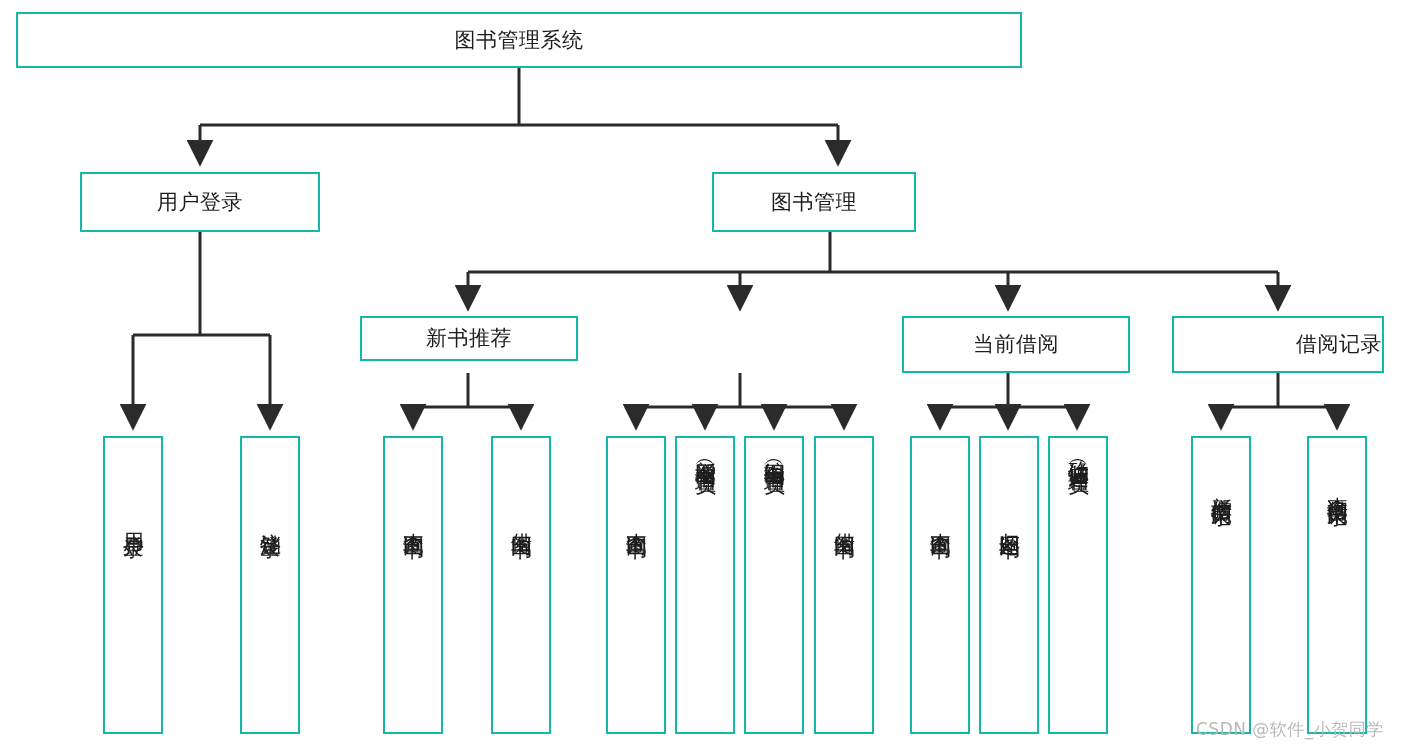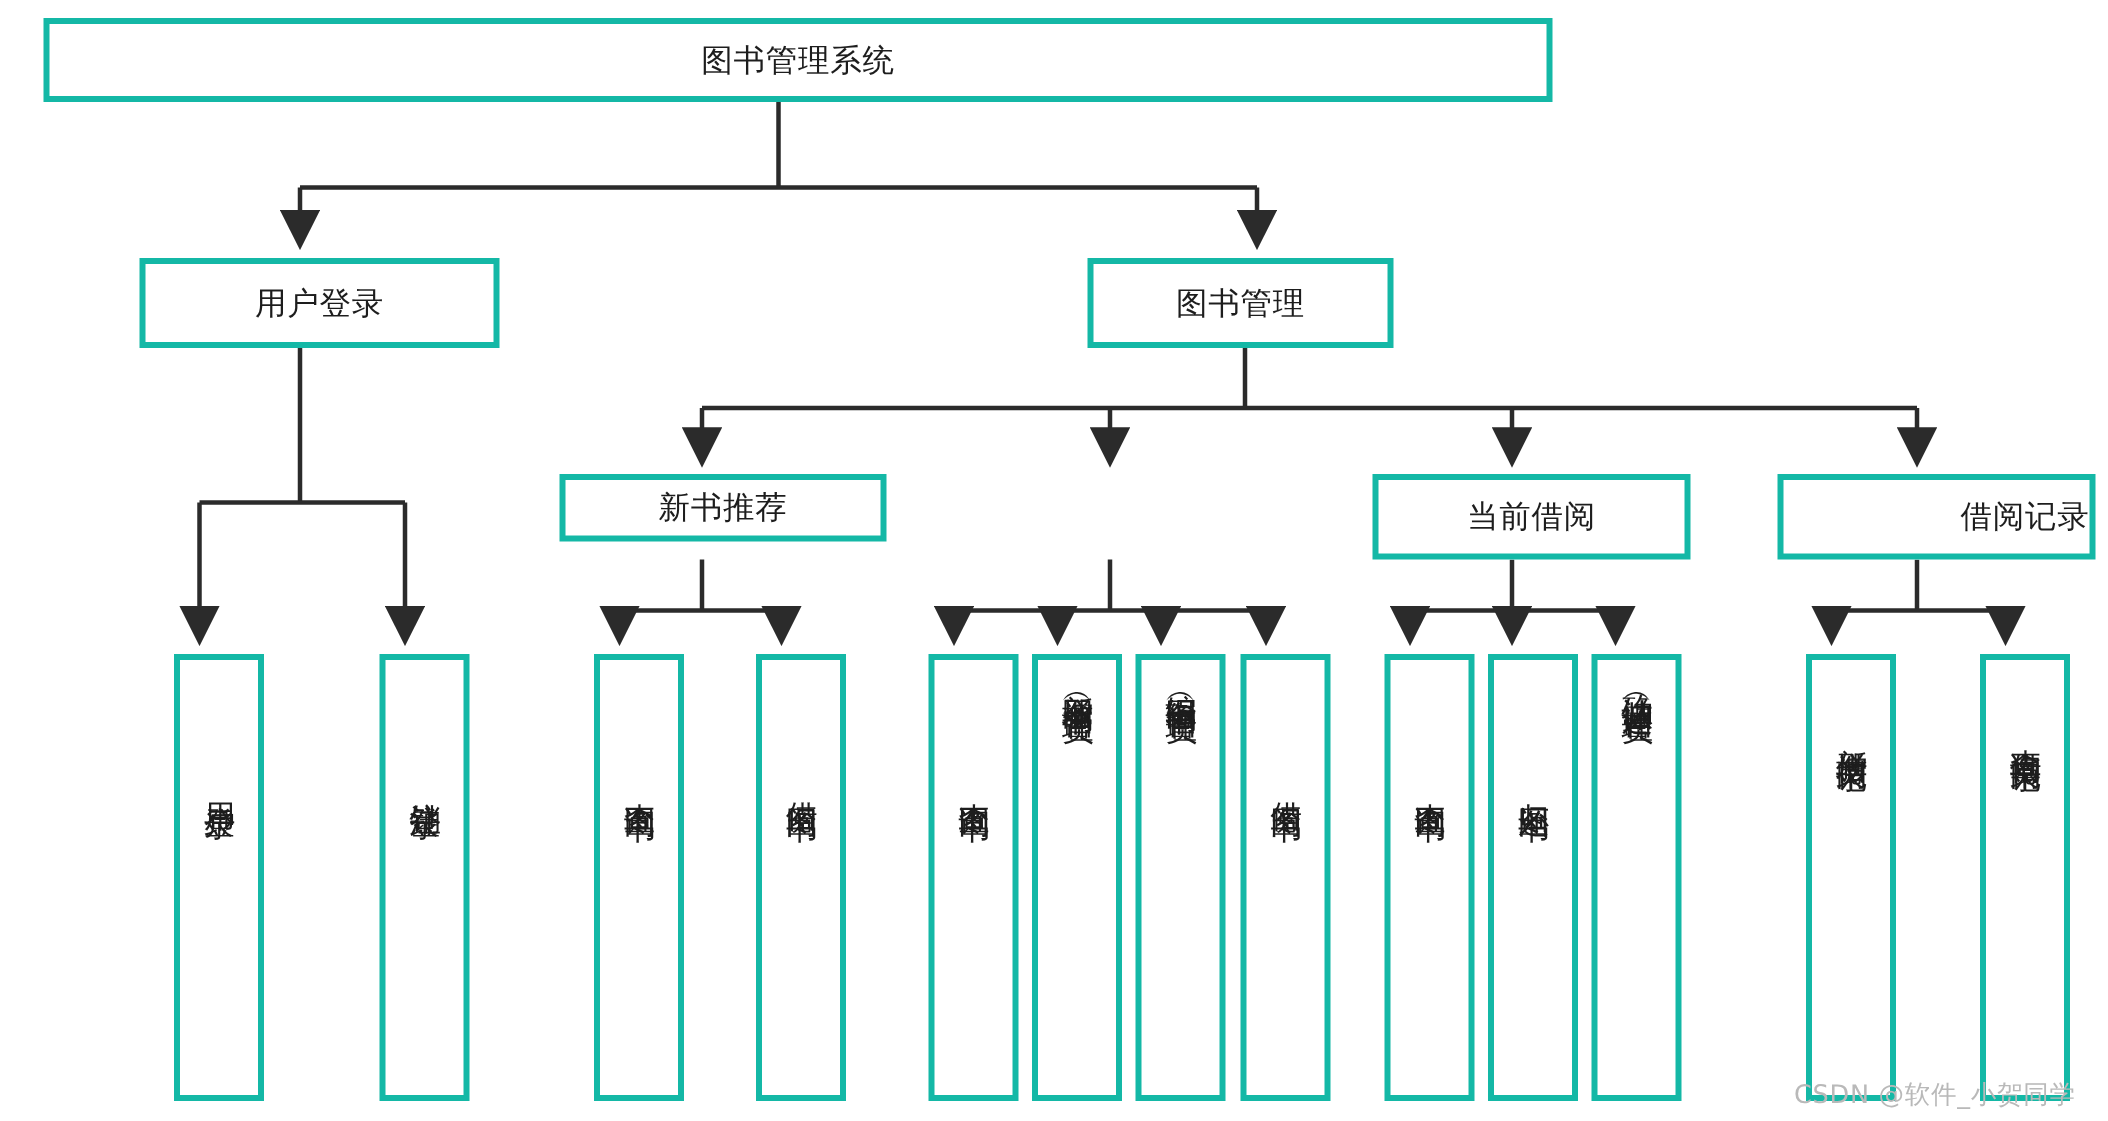--- a/index.html
+++ b/index.html
@@ -21,27 +21,26 @@
     position: absolute;
     left: 0;
     top: 0;
     width: 1405px;
     height: 747px;
     pointer-events: none;
   }
   .node {
     position: absolute;
     box-sizing: border-box;
-    border: 4px solid #14b8a6;
+    border: 2px solid #14b8a6;
     background: #ffffff;
     display: flex;
     align-items: center;
     justify-content: center;
     color: #1d1d1d;
-    margin-left: 13px;
   }
   .node .lbl {
     display: block;
     text-align: center;
     line-height: 1.18;
     white-space: pre;
   }
   .node.horiz .lbl {
     font-size: 21px;
     letter-spacing: 0.5px;
@@ -130,21 +129,21 @@
   <div class="node horiz" style="left:80px; top:172px; width:240px; height:60px;">
     <span class="lbl">用户登录</span>
   </div>
   <div class="node horiz" style="left:712px; top:172px; width:204px; height:60px;">
     <span class="lbl">图书管理</span>
   </div>
 
   <div class="node horiz" style="left:360px; top:316px; width:218px; height:45px;">
     <span class="lbl">新书推荐</span>
   </div>
-  <div class="node horiz" style="left:902px; top:316px; width:212px; height:57px;">
+  <div class="node horiz" style="left:902px; top:316px; width:228px; height:57px;">
     <span class="lbl">当前借阅</span>
   </div>
   <div class="node horiz" style="left:1172px; top:316px; width:212px; height:57px;justify-content:flex-end;">
     <span class="lbl">借阅记录</span>
   </div>
 
   <div class="node vert" style="left:103px; top:436px; width:60px; height:298px;">
     <span class="lbl" style="margin-top:78px;">用户登录</span>
   </div>
 

